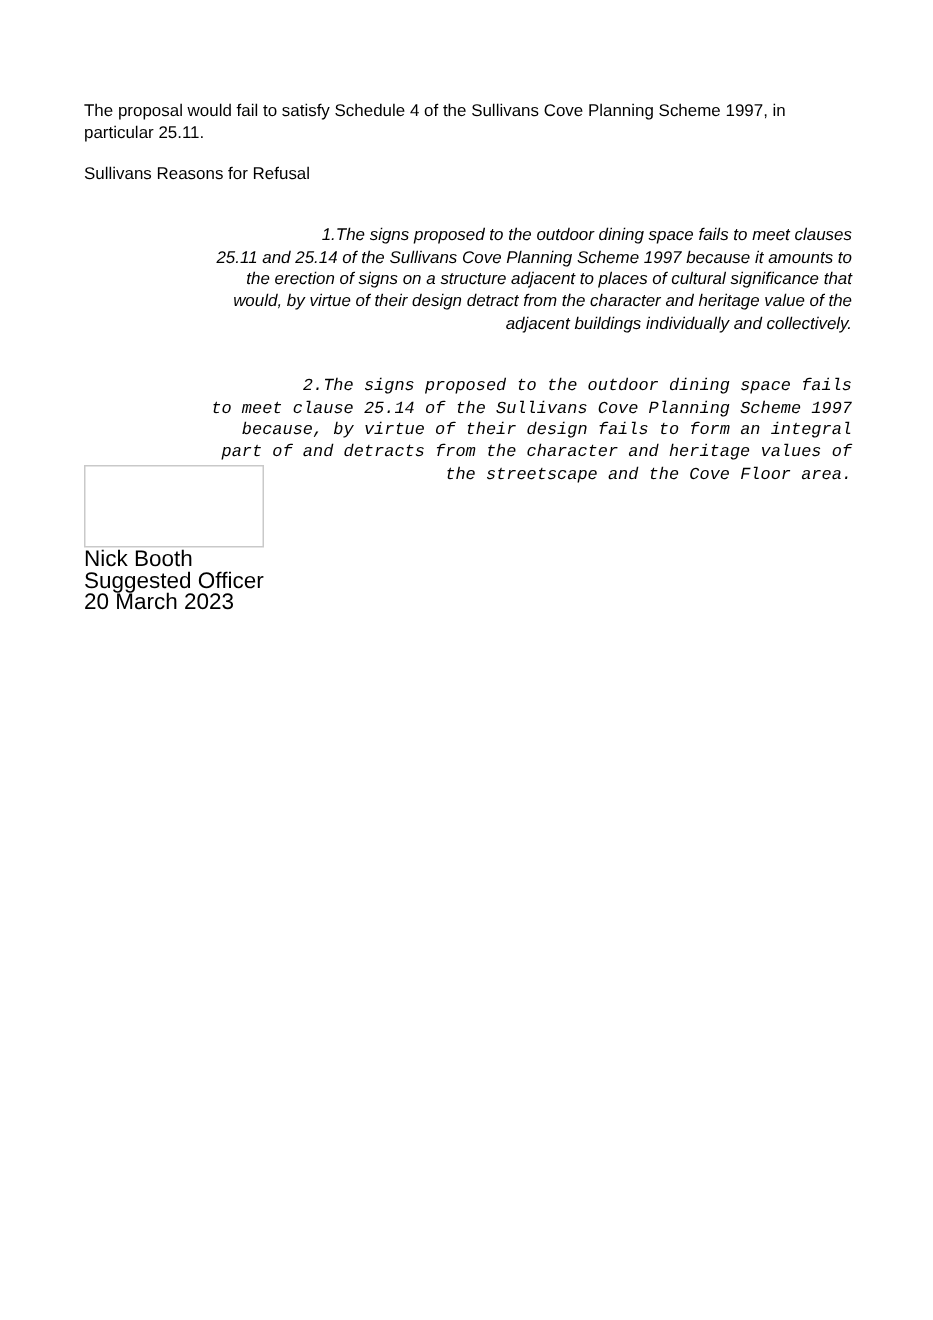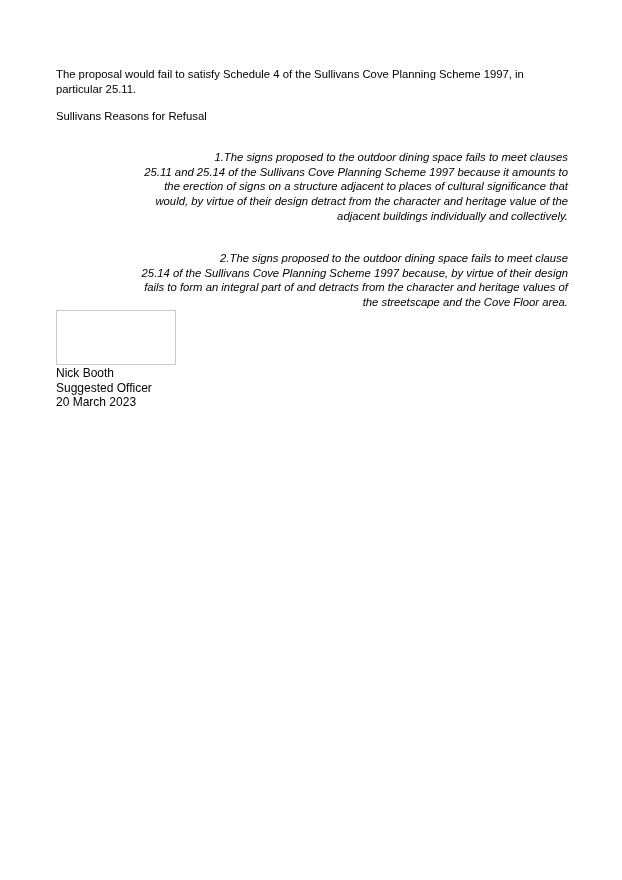--- a/index.html
+++ b/index.html
@@ -39,21 +39,21 @@
   .numbered-block {
     position: absolute;
     left: 131px;
     width: 437px;
     font-size: 11.3px;
     line-height: 14.6px;
     font-style: italic;
     text-align: right;
   }
   #reason-item-1 { top: 139px; }
-  #reason-item-2 { top: 240px; }
+  #reason-item-2 { top: 240px; font-family: Liberation Mono, monospace; }
 
   .item-marker {
     font-style: italic;
     display: inline-block;
     width: 68px;
   }
 
   .signature-box {
     position: absolute;
     left: 56px;
@@ -62,21 +62,21 @@
     height: 55px;
     border: 1px solid #c9c9c9;
     background: #ffffff;
     box-sizing: border-box;
   }
 
   .sign-off {
     position: absolute;
     left: 56px;
     top: 366px;
-    font-size: 12px;
+    font-size: 15px;
     line-height: 14.6px;
   }
   .sign-off div { white-space: pre; }
 </style>
 </head>
 <body>
 
 <div class="page">
 
   <p class="body-text" id="intro-paragraph">The proposal would fail to satisfy Schedule 4 of the Sullivans Cove Planning Scheme 1997, in particular 25.11.</p>

